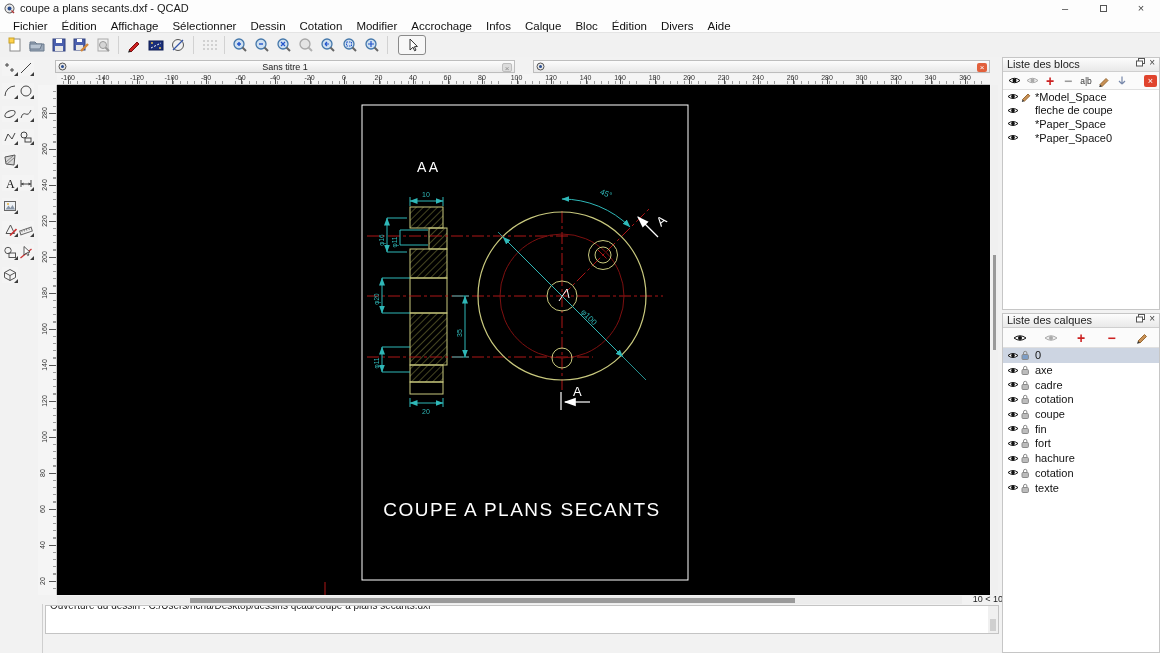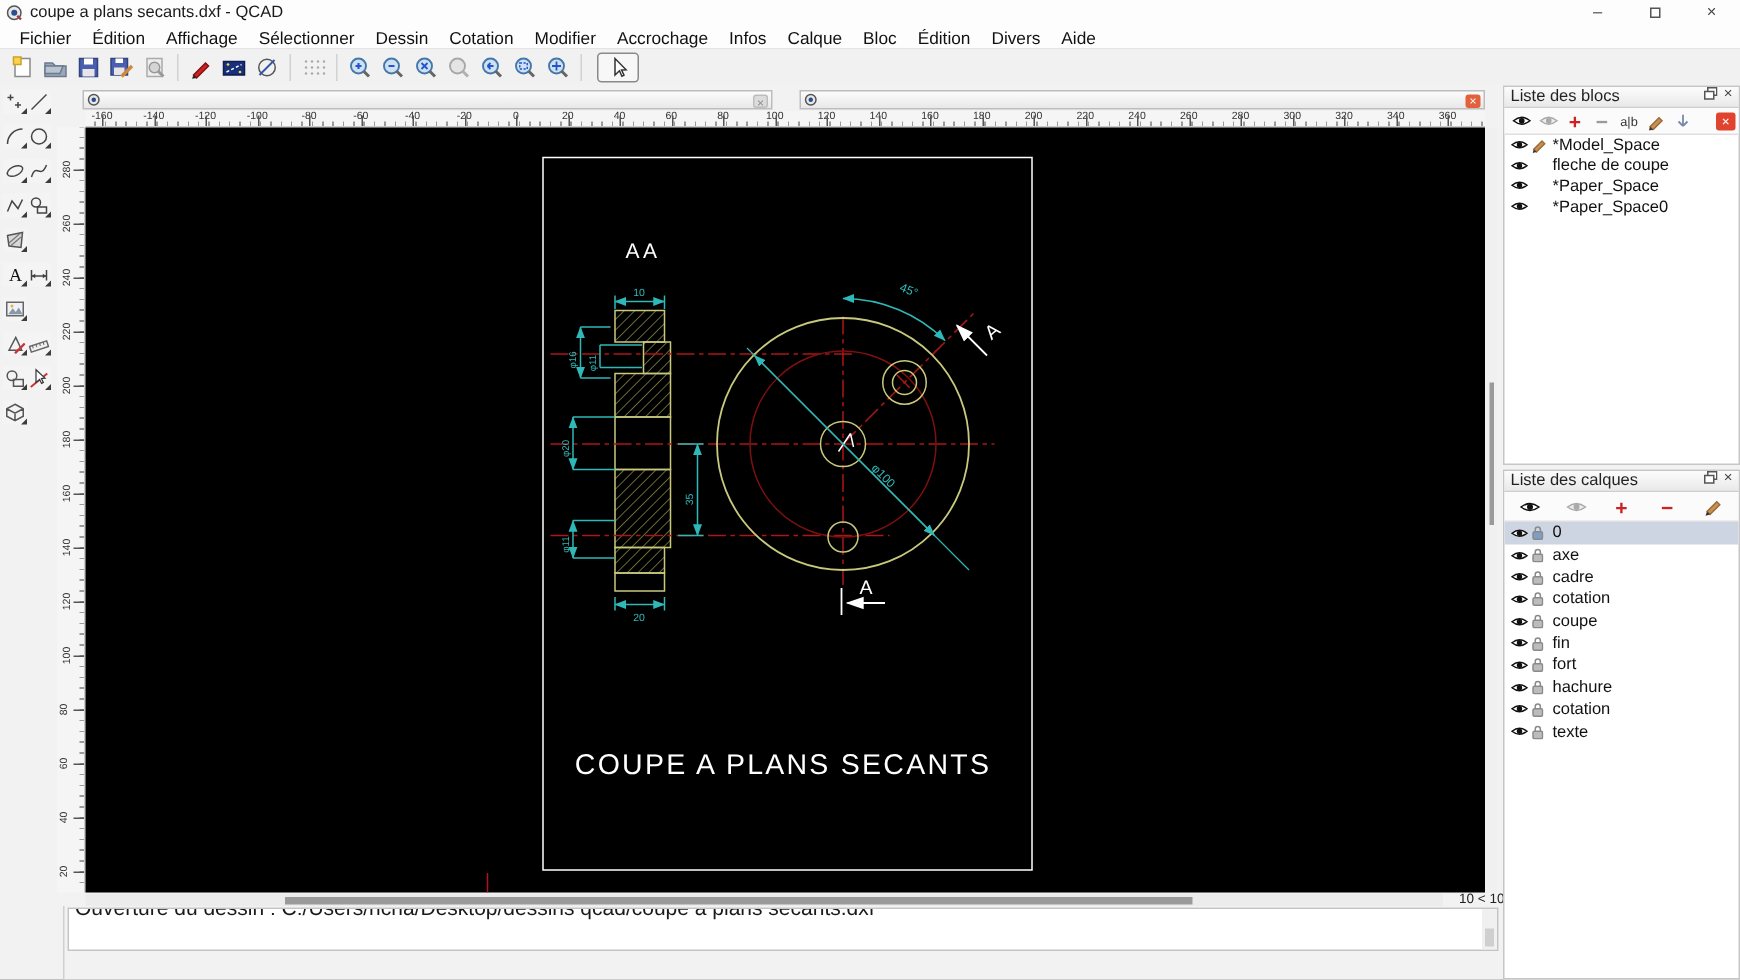--- a/index.html
+++ b/index.html
@@ -75,21 +75,21 @@
   .hthumb  { position:absolute; left:133px; top:1.5px; width:605px; height:5px; background:#9a9a9a; }
   .vscroll { position:absolute; left:991px; top:28px; width:7px; height:510px; background:#f0f0f0; }
   .vthumb  { position:absolute; left:2px; top:170px; width:3px; height:95px; background:#9a9a9a; }
   .zoominfo { position:absolute; left:958px; top:537px; width:50px; font-size:9px; color:#222; text-align:right; }
 
   
   .cmd-dock { position:absolute; left:42px; top:547px; width:958px; height:49px; background:#f2f2f2;
               border-left:1px solid #cfcfcf; }
   .history { position:absolute; left:2px; top:1px; width:954px; height:29px; background:#ffffff;
              border:1px solid #c4c4c4; overflow:hidden; padding-left:4px; }
-  .hline { font-size:14px; color:#1a1a1a; line-height:9.5px; white-space:nowrap; }
+  .hline { font-size:10px; color:#1a1a1a; line-height:9.5px; white-space:nowrap; }
   .hline.clip { margin-top:-5px; }
   .hist-sb { position:absolute; right:0; top:0; width:10px; height:27px; background:#f0f0f0; }
   .hist-sb .ht { position:absolute; left:2px; bottom:2px; width:6px; height:12px; background:#cfcfcf; }
   .prompt-row { position:absolute; left:2px; top:32px; width:954px; height:16px; background:#ffffff;
                 border:1px solid #c4c4c4; display:flex; align-items:center; }
   .plabel { font-size:11px; color:#1a1a1a; padding:0 4px; white-space:nowrap; }
   .pinput { flex:1; border:none; outline:none; height:13px; font-size:11px; font-family:"Liberation Sans",sans-serif; }
   .pbtn { width:17px; height:13px; border:1px solid #9a9a9a; background:#f6f6f6; margin-right:2px;
           display:flex; align-items:center; justify-content:center; }
 
@@ -399,20 +399,21 @@
       <span class="tool empty"></span>
     </div>
 
     <div class="mdi-bar mdi-left">
       <span class="mdi-icon">
         <svg width="9" height="9">
             <circle cx="4.5" cy="4.5" r="3.5" fill="#e8e8e8" stroke="#555"></circle>
             <circle cx="4.5" cy="4.5" r="1.5" fill="#2a4d8f"></circle>
           </svg>
         </span>
+      <span class="mdi-title">Sans titre 1</span>
       <span class="mdi-close inactive">×</span>
     </div>
     <div class="mdi-bar mdi-right">
       <span class="mdi-icon">
         <svg width="9" height="9">
             <circle cx="4.5" cy="4.5" r="3.5" fill="#e8e8e8" stroke="#555"></circle>
             <circle cx="4.5" cy="4.5" r="1.5" fill="#2a4d8f"></circle>
           </svg>
         </span>
       <span class="mdi-close active">×</span>

